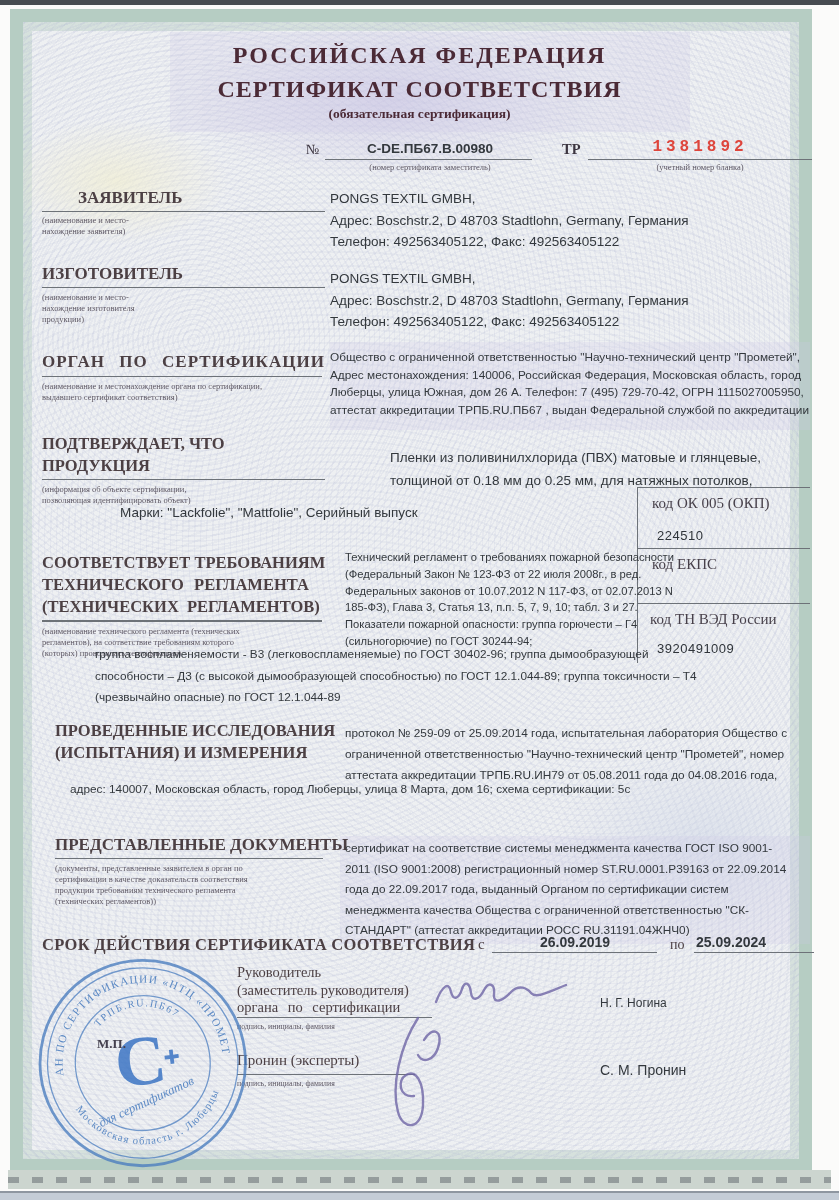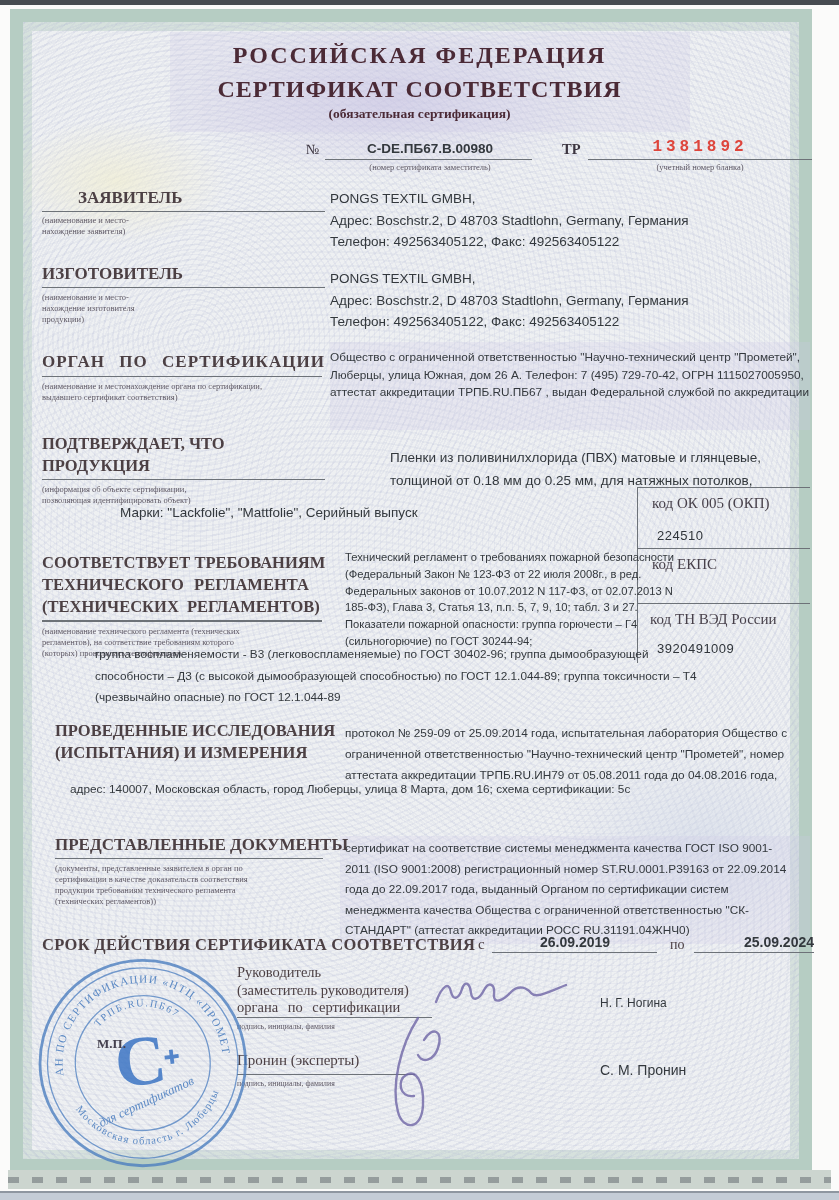--- a/index.html
+++ b/index.html
@@ -90,20 +90,21 @@
   </div>
 
   <div class="abs lbl" style="left:42px;top:352px;font-size:17px;word-spacing:9px;letter-spacing:1px;" data-name="cert-body-label">ОРГАН ПО СЕРТИФИКАЦИИ</div>
   <div class="hline" style="left:42px;top:376px;width:280px;" data-name="cert-body-underline"></div>
   <div class="abs note" style="left:42px;top:381px;" data-name="cert-body-note">
     <div data-name="cert-body-note-line">(наименование и местонахождение органа по сертификации,</div>
     <div data-name="cert-body-note-line">выдавшего сертификат соответствия)</div>
   </div>
   <div class="abs txt" style="left:330px;top:349px;font-size:11.8px;line-height:17.5px;" data-name="cert-body-value">
     <div data-name="cert-body-line">Общество с ограниченной ответственностью "Научно-технический центр "Прометей",</div>
+    <div data-name="cert-body-line">Адрес местонахождения: 140006, Российская Федерация, Московская область, город</div>
     <div data-name="cert-body-line">Люберцы, улица Южная, дом 26 А. Телефон: 7 (495) 729-70-42, ОГРН 1115027005950,</div>
     <div data-name="cert-body-line">аттестат аккредитации  ТРПБ.RU.ПБ67 , выдан Федеральной службой по аккредитации</div>
   </div>
 
   <div class="abs lbl" style="left:42px;top:434px;font-size:16.5px;" data-name="product-label-1">ПОДТВЕРЖДАЕТ, ЧТО</div>
   <div class="abs lbl" style="left:42px;top:456px;font-size:16.5px;" data-name="product-label-2">ПРОДУКЦИЯ</div>
   <div class="hline" style="left:42px;top:479px;width:283px;" data-name="product-underline"></div>
   <div class="abs note" style="left:42px;top:484px;" data-name="product-note">
     <div data-name="product-note-line">(информация об объекте сертификации,</div>
     <div data-name="product-note-line">позволяющая идентифицировать объект)</div>
@@ -174,21 +175,21 @@
     <div data-name="documents-line">года до 22.09.2017 года, выданный Органом по сертификации систем</div>
     <div data-name="documents-line">менеджмента качества Общества с ограниченной ответственностью "СК-</div>
     <div data-name="documents-line">СТАНДАРТ" (аттестат аккредитации РОСС RU.31191.04ЖНЧ0)</div>
   </div>
 
   <div class="abs lbl" style="left:42px;top:935px;font-size:16.5px;letter-spacing:.3px;" data-name="validity-label">СРОК ДЕЙСТВИЯ СЕРТИФИКАТА СООТВЕТСТВИЯ</div>
   <div class="abs" style="left:478px;top:936px;font-size:15px;color:#4c4044;" data-name="validity-from-word">с</div>
   <div class="abs txt" style="left:495px;top:934px;width:160px;text-align:center;font-size:14px;font-weight:bold;" data-name="validity-from-date">26.09.2019</div>
   <div class="hline" style="left:492px;top:952px;width:165px;" data-name="validity-from-underline"></div>
   <div class="abs" style="left:670px;top:937px;font-size:14px;color:#4c4044;" data-name="validity-to-word">по</div>
-  <div class="abs txt" style="left:696px;top:934px;width:118px;text-align:right;font-size:14px;font-weight:bold;" data-name="validity-to-date">25.09.2024</div>
+  <div class="abs txt" style="left:696px;top:934px;width:118px;text-align:left;font-size:14px;font-weight:bold;" data-name="validity-to-date">25.09.2024</div>
   <div class="hline" style="left:694px;top:952px;width:120px;" data-name="validity-to-underline"></div>
 
   <div class="abs" style="left:237px;top:964px;font-size:14.5px;line-height:17.5px;color:#4c4044;" data-name="head-role">
     <div data-name="head-role-line">Руководитель</div>
     <div data-name="head-role-line">(заместитель руководителя)</div>
     <div style="word-spacing:6px;" data-name="head-role-line">органа по сертификации</div>
   </div>
   <div class="hline" style="left:237px;top:1017px;width:195px;" data-name="head-sign-underline"></div>
   <div class="abs note" style="left:237px;top:1021px;font-size:7.8px;" data-name="head-sign-note">подпись, инициалы, фамилия</div>
   <div class="abs txt" style="left:600px;top:996px;font-size:12px;" data-name="head-name">Н. Г. Ногина</div>

